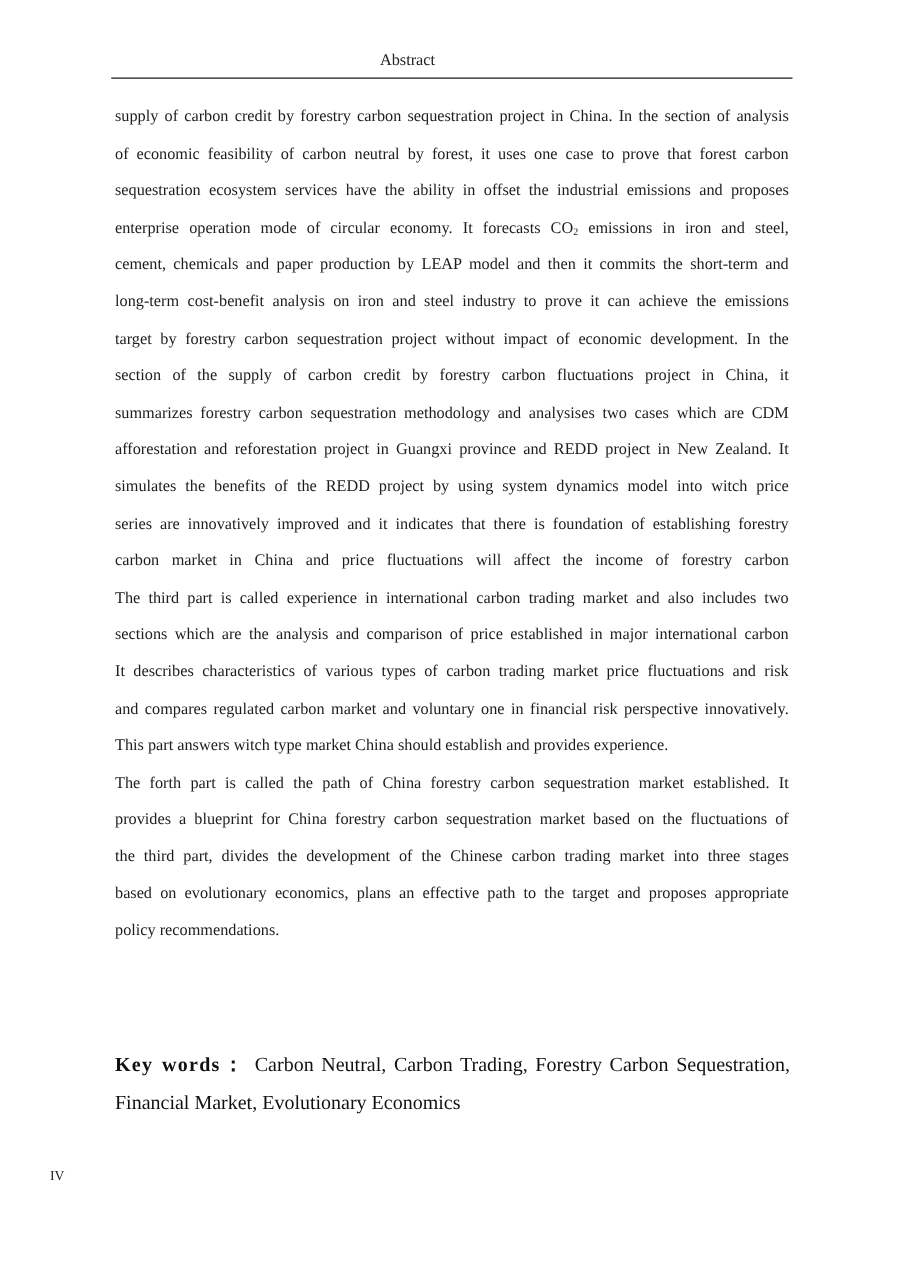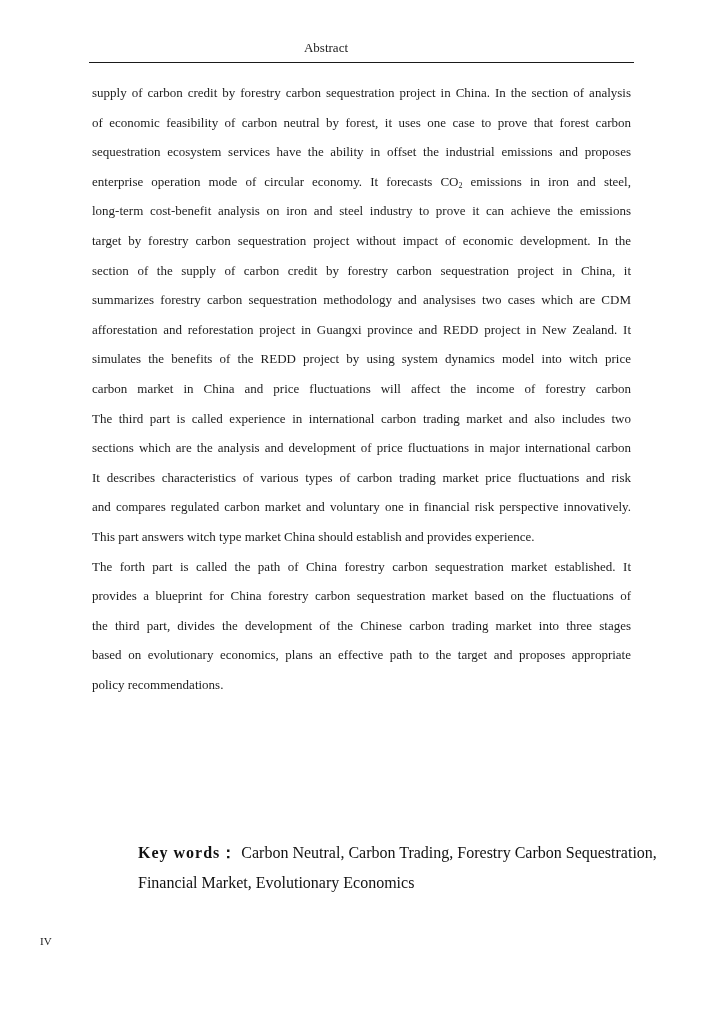--- a/index.html
+++ b/index.html
@@ -57,21 +57,20 @@
       width: 540px;
       font-size: 16px;
       line-height: 30px;
       color: #111;
     }
     .kw-line {
       white-space: nowrap;
       text-align: justify;
       text-align-last: justify;
       height: 30px;
-      margin-left: 46px;
     }
     .kw-line.last { text-align-last: left; }
     .kw-label {
       font-weight: bold;
       letter-spacing: 1px;
     }
     .page-number {
       position: absolute;
       top: 935px;
       left: 0;
@@ -86,29 +85,31 @@
 <body>
 
 <div class="header-title">Abstract</div>
 <div class="header-rule"></div>
 
 <div class="body-text">
   <div class="line">supply of carbon credit by forestry carbon sequestration project in China. In the section of analysis</div>
   <div class="line">of economic feasibility of carbon neutral by forest, it uses one case to prove that forest carbon</div>
   <div class="line">sequestration ecosystem services have the ability in offset the industrial emissions and proposes</div>
   <div class="line"><span>enterprise operation mode of circular economy. It forecasts CO</span><sub>2</sub><span> emissions in iron and steel,</span></div>
+  <div class="line">cement, chemicals and paper production by LEAP model and then it commits the short-term and</div>
   <div class="line">long-term cost-benefit analysis on iron and steel industry to prove it can achieve the emissions</div>
   <div class="line">target by forestry carbon sequestration project without impact of economic development. In the</div>
-  <div class="line">section of the supply of carbon credit by forestry carbon sequestration project in China, it</div>
+  <div class="line">section of the supply of carbon credit by forestry carbon fluctuations project in China, it</div>
   <div class="line">summarizes forestry carbon sequestration methodology and analysises two cases which are CDM</div>
   <div class="line">afforestation and reforestation project in Guangxi province and REDD project in New Zealand. It</div>
   <div class="line">simulates the benefits of the REDD project by using system dynamics model into witch price</div>
+  <div class="line">series are innovatively improved and it indicates that there is foundation of establishing forestry</div>
   <div class="line">carbon market in China and price fluctuations will affect the income of forestry carbon</div>
   <div class="line">The third part is called experience in international carbon trading market and also includes two</div>
-  <div class="line">sections which are the analysis and development of price fluctuations in major international carbon</div>
+  <div class="line">sections which are the analysis and comparison of price established in major international carbon</div>
   <div class="line">It describes characteristics of various types of carbon trading market price fluctuations and risk</div>
   <div class="line">and compares regulated carbon market and voluntary one in financial risk perspective innovatively.</div>
   <div class="line last">This part answers witch type market China should establish and provides experience.</div>
   <div class="line">The forth part is called the path of China forestry carbon sequestration market established. It</div>
   <div class="line">provides a blueprint for China forestry carbon sequestration market based on the fluctuations of</div>
   <div class="line">the third part, divides the development of the Chinese carbon trading market into three stages</div>
   <div class="line">based on evolutionary economics, plans an effective path to the target and proposes appropriate</div>
   <div class="line last">policy recommendations.</div>
 </div>
 

